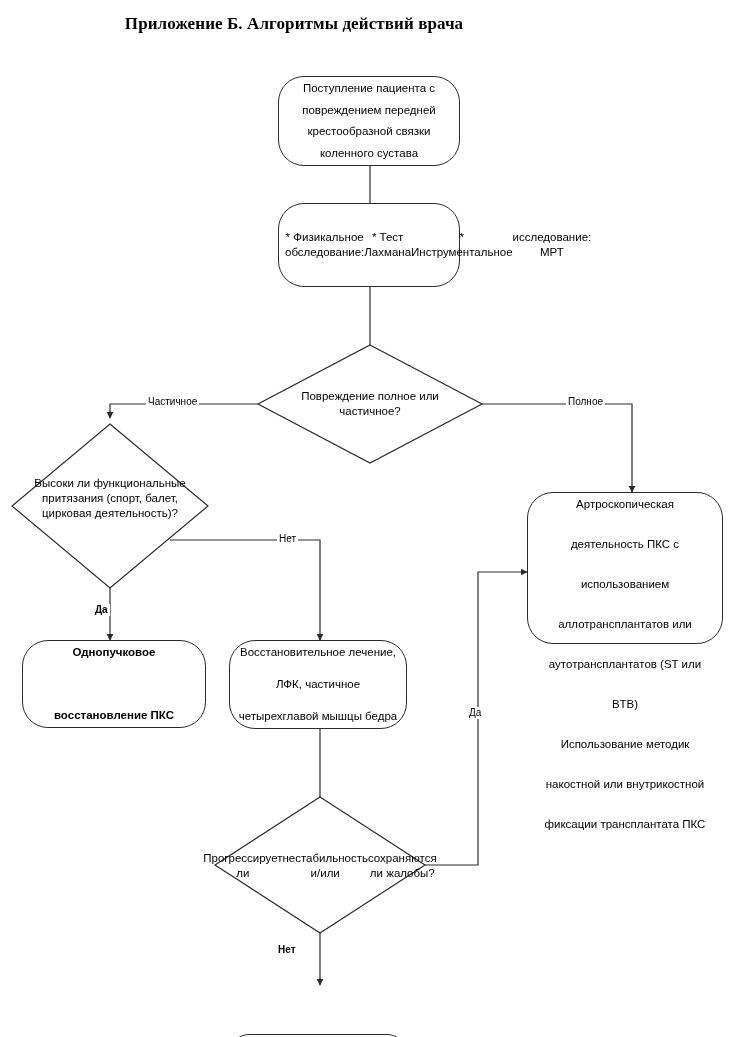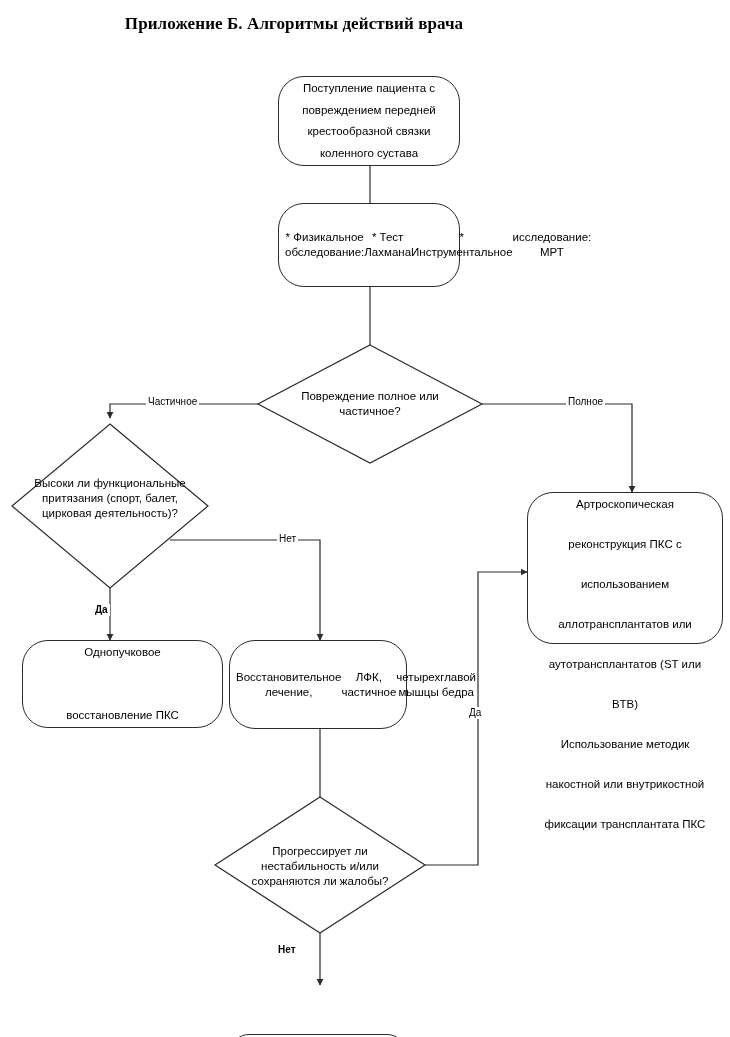--- a/index.html
+++ b/index.html
@@ -121,57 +121,57 @@
 
 <div class="node process-box" style="left:278px; top:203px; width:182px; height:84px; flex-direction:row;">
   <div>* Физикальное обследование:</div>
   <div>* Тест Лахмана</div>
   <div>* Инструментальное</div>
   <div>исследование: МРТ</div>
 </div>
 
 <div class="node process-box" style="left:527px; top:492px; width:196px; height:152px; flex-direction:column;gap:25px;">
   <div>Артроскопическая</div>
-  <div>реконструкция ПКС с</div>
+  <div>деятельность ПКС с</div>
   <div>использованием</div>
   <div>аллотрансплантатов или</div>
   <div>аутотрансплантатов (ST или</div>
   <div>BTB)</div>
   <div>Использование методик</div>
   <div>накостной или внутрикостной</div>
   <div>фиксации трансплантата ПКС</div>
 </div>
 
-<div class="node process-box" style="left:22px; top:640px; width:201px; height:88px; flex-direction:column;">
+<div class="node process-box" style="left:22px; top:640px; width:184px; height:88px; flex-direction:column;font-weight:bold;">
   <div>Однопучковое</div>
   <div>восстановление ПКС</div>
 </div>
 
-<div class="node process-box" style="left:229px; top:640px; width:178px; height:89px; flex-direction:row;">
+<div class="node process-box" style="left:229px; top:640px; width:178px; height:89px; flex-direction:column;">
   <div>Восстановительное лечение,</div>
   <div>ЛФК, частичное</div>
   <div>четырехглавой мышцы бедра</div>
 </div>
 
 <div class="node process-box" style="left:229px; top:1034px; width:178px; height:40px; flex-direction:column;">
   <div>Наблюдение</div>
 </div>
 
 <div class="decision-label" style="left:270px; top:381px; width:200px; height:46px; flex-direction:column;">
   <div>Повреждение полное или</div>
   <div>частичное?</div>
 </div>
 
 <div class="decision-label" style="left:7px; top:468px; width:206px; height:60px; flex-direction:column;">
   <div>Высоки ли функциональные</div>
   <div>притязания (спорт, балет,</div>
   <div>цирковая деятельность)?</div>
 </div>
 
-<div class="decision-label" style="left:222px; top:836px; width:196px; height:60px; flex-direction:column;">
+<div class="decision-label" style="left:222px; top:836px; width:196px; height:60px; ">
   <div>Прогрессирует ли</div>
   <div>нестабильность и/или</div>
   <div>сохраняются ли жалобы?</div>
 </div>
 
 <div class="edge-label" style="left:146px; top:396px;">Частичное</div>
 
 <div class="edge-label" style="left:566px; top:396px;">Полное</div>
 
 <div class="edge-label bold" style="left:93px; top:604px;">Да</div>

